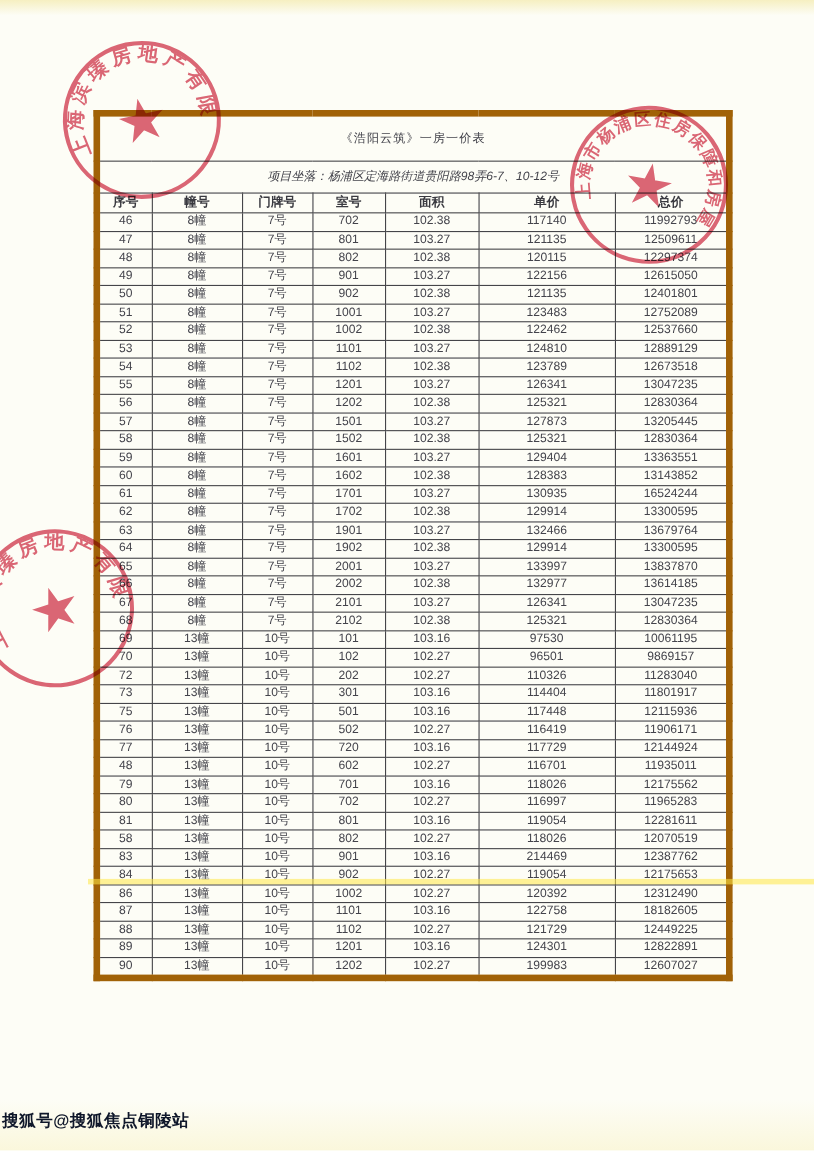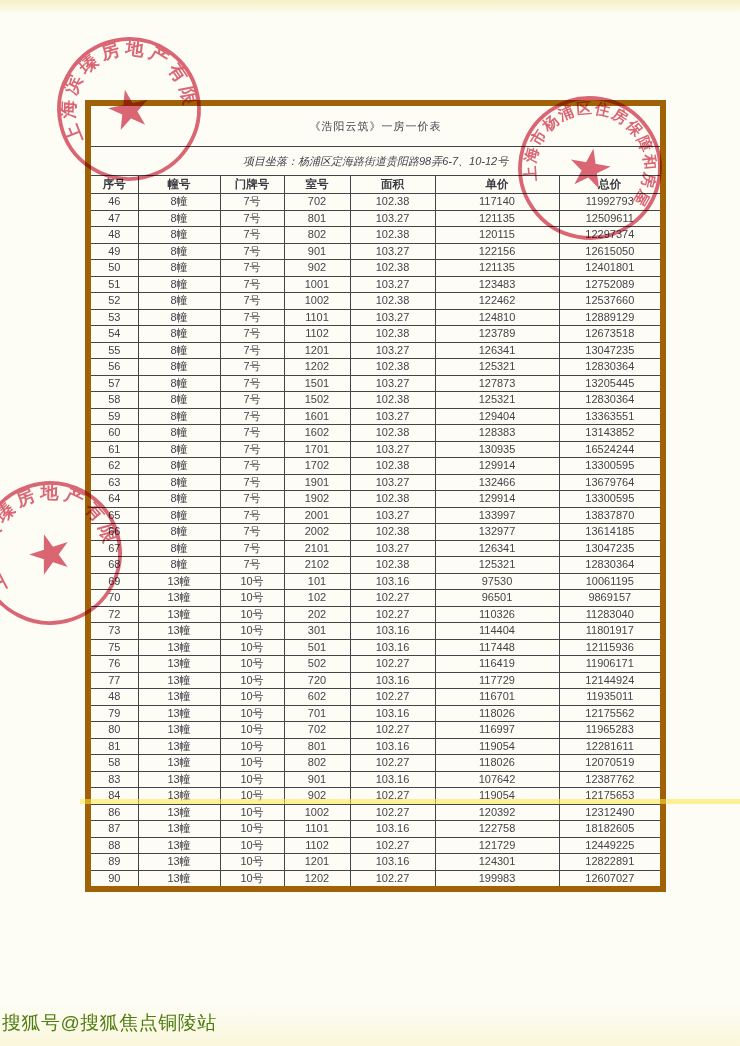--- a/index.html
+++ b/index.html
@@ -56,21 +56,21 @@
   .stamp-1 { left:53px;  top:33px;  transform:rotate(-12deg); }
   .stamp-2 { left:514px; top:92px;  transform:rotate(10deg); }
   .stamp-3 { left:-26px; top:477px; transform:rotate(-18deg); }
   
   .highlight-line {
     position:absolute; left:80px; top:799px; width:660px; height:5px;
     background:rgba(255,232,70,.55);
   }
   .footer-credit {
     position:absolute; left:2px; top:1010px;
-    font-size:19px; font-weight:normal; color:#4d7c0f; letter-spacing:.5px;
+    font-size:15px; font-weight:bold; color:#0f172a; letter-spacing:.5px;
   }
 </style>
 </head>
 <body>
 
 <div class="edge-top"></div>
 <div class="edge-bottom"></div>
 
 <table class="price-table">
   <colgroup>
@@ -416,21 +416,21 @@
         <td>102.27</td>
         <td>118026</td>
         <td>12070519</td>
       </tr>
       <tr>
         <td>83</td>
         <td>13幢</td>
         <td>10号</td>
         <td>901</td>
         <td>103.16</td>
-        <td>107642</td>
+        <td>214469</td>
         <td>12387762</td>
       </tr>
       <tr>
         <td>84</td>
         <td>13幢</td>
         <td>10号</td>
         <td>902</td>
         <td>102.27</td>
         <td>119054</td>
         <td>12175653</td>

